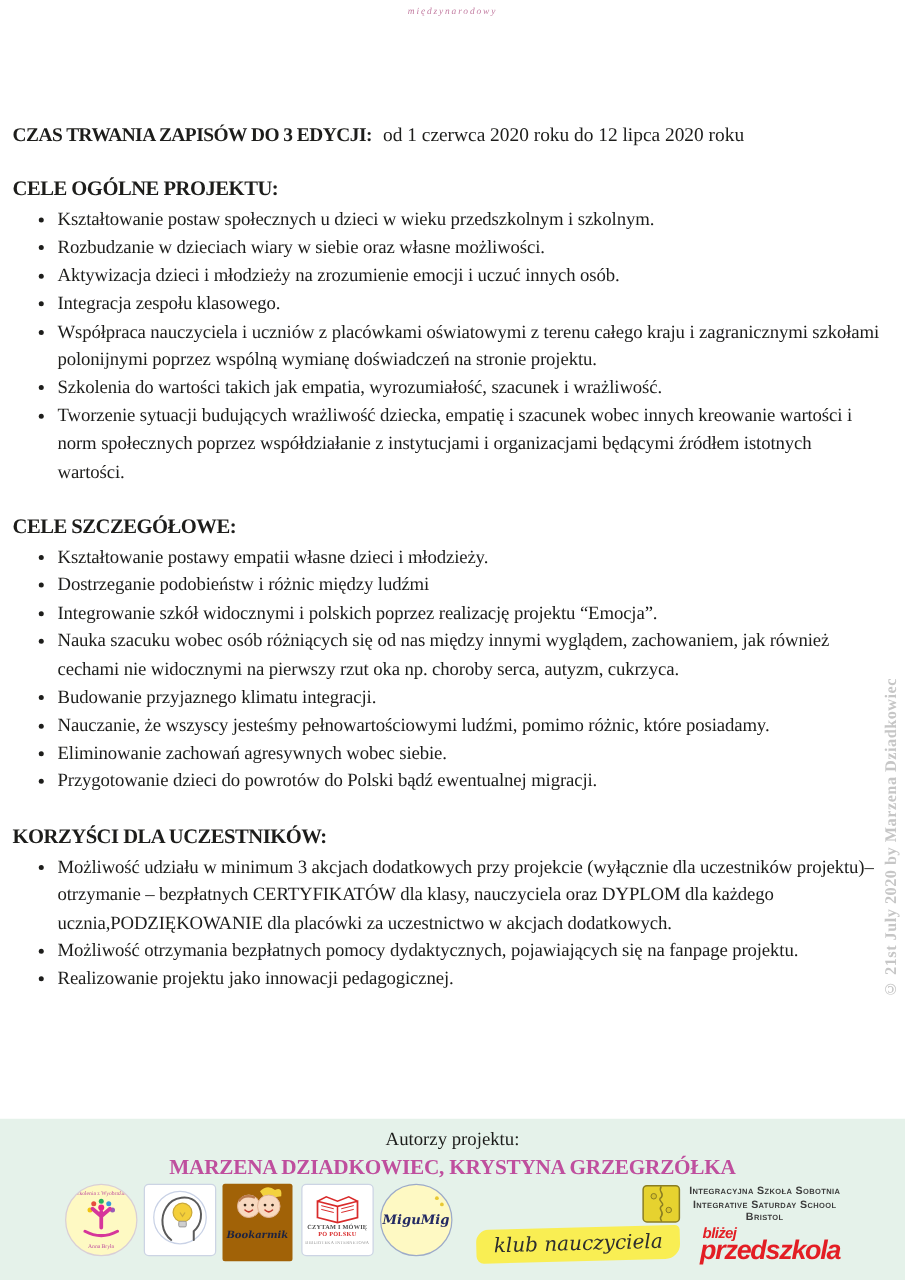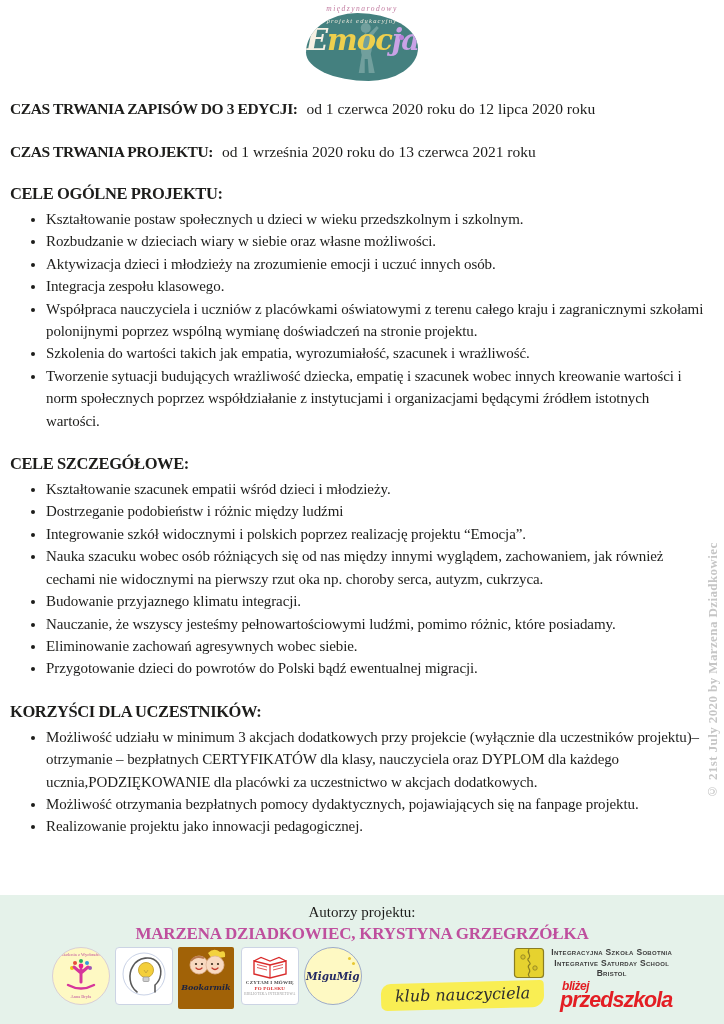--- a/index.html
+++ b/index.html
@@ -81,63 +81,47 @@
   .blizej .b1{font-size:12px;display:block;margin-left:2px;letter-spacing:-0.5px;}
   .blizej .b2{font-size:21.5px;display:block;letter-spacing:-1px;}
 </style>
 </head>
 <body>
 
 <div class="page">
 
   <div class="logo">
     <div class="logo-tag1">międzynarodowy</div>
-    <div class="blob">
-      <svg class="silhouette" width="34" height="54" viewBox="0 0 34 54">
-        <g fill="#cfe0dd">
-          <circle cx="18" cy="7" r="5"></circle>
-          <path d="M18 12 C13 16 12 26 14 34 L11 52 L17 52 L17 38 L20 38 L21 52 L27 52 L23 33 C26 24 24 16 18 12 Z"></path>
-          <path d="M20 14 L29 5 L31 7 L23 17 Z"></path>
-        </g>
-      </svg>
-      <div class="blob-tag2">projekt edukacyjny</div>
-      <div class="wordmark"><span class="l-e">E</span><span class="l-moc">moc</span><span class="l-ja">ja</span></div>
-      <span class="lav-dot"></span>
-    </div>
   </div>
 
   <div class="content">
 
     <p class="duration duration1">
       <span class="hd">CZAS TRWANIA ZAPISÓW DO 3 EDYCJI:</span>
       <span class="val">od 1 czerwca 2020 roku do 12 lipca 2020 roku</span>
     </p>
 
-    <p class="duration duration2">
-      <span class="hd">CZAS TRWANIA PROJEKTU:</span>
-      <span class="val">od 1 września 2020 roku do 13 czerwca 2021 roku</span>
-    </p>
 
     <div class="section">
       <h2><span class="hd">CELE OGÓLNE PROJEKTU:</span></h2>
       <ul>
         <li>Kształtowanie postaw społecznych u dzieci w wieku przedszkolnym i szkolnym.</li>
         <li>Rozbudzanie w dzieciach wiary w siebie oraz własne możliwości.</li>
         <li>Aktywizacja dzieci i młodzieży na zrozumienie emocji i uczuć innych osób.</li>
         <li>Integracja zespołu klasowego.</li>
         <li>Współpraca nauczyciela i uczniów z placówkami oświatowymi z terenu całego kraju i zagranicznymi szkołami polonijnymi poprzez wspólną wymianę doświadczeń na stronie projektu.</li>
         <li>Szkolenia do wartości takich jak empatia, wyrozumiałość, szacunek i wrażliwość.</li>
         <li>Tworzenie sytuacji budujących wrażliwość dziecka, empatię i szacunek wobec innych kreowanie wartości i norm społecznych poprzez współdziałanie z instytucjami i organizacjami będącymi źródłem istotnych wartości.</li>
       </ul>
     </div>
 
     <div class="section">
       <h2><span class="hd">CELE SZCZEGÓŁOWE:</span></h2>
       <ul>
-        <li>Kształtowanie szacunek empatii wśród dzieci i młodzieży.</li>
+        <li>Kształtowanie postawy empatii własne dzieci i młodzieży.</li>
         <li>Dostrzeganie podobieństw i różnic między ludźmi</li>
         <li>Integrowanie szkół widocznymi i polskich poprzez realizację projektu “Emocja”.</li>
         <li>Nauka szacuku wobec osób różniących się od nas między innymi wyglądem, zachowaniem,  jak również cechami nie widocznymi na pierwszy rzut oka np. choroby serca, autyzm, cukrzyca.</li>
         <li>Budowanie przyjaznego klimatu integracji.</li>
         <li>Nauczanie, że wszyscy jesteśmy pełnowartościowymi ludźmi, pomimo różnic, które posiadamy.</li>
         <li>Eliminowanie zachowań agresywnych wobec siebie.</li>
         <li>Przygotowanie dzieci do powrotów do Polski bądź ewentualnej migracji.</li>
       </ul>
     </div>
 

